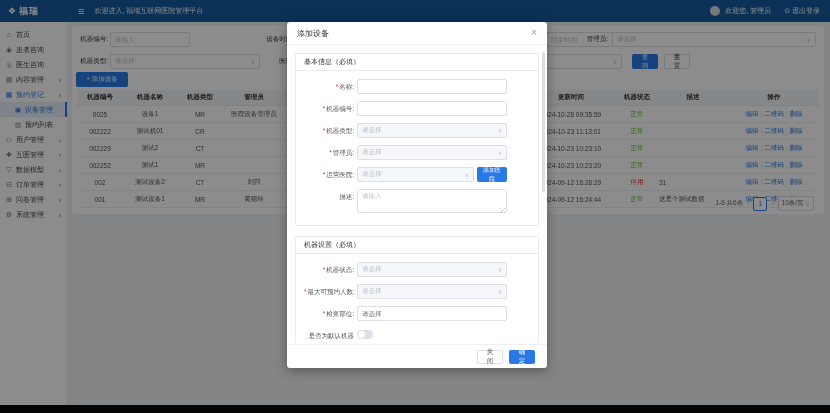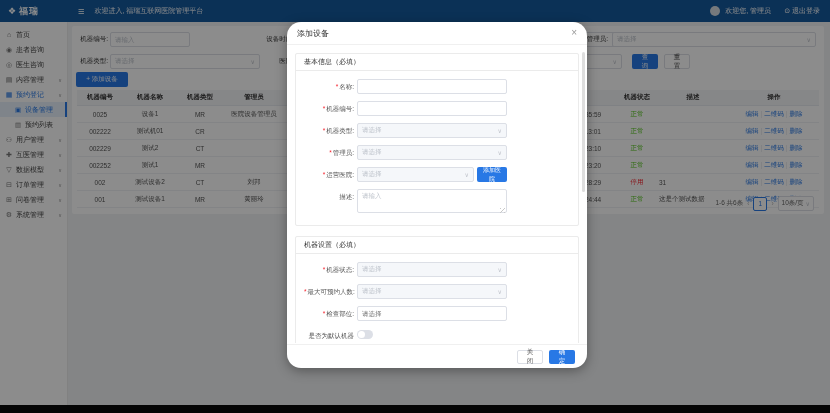--- a/index.html
+++ b/index.html
@@ -75,22 +75,22 @@
   .pg-btn{color:#b0b0b0;cursor:pointer;}
   .pg-cur{min-width:12px;height:12px;border:1px solid #2878e5;color:#2878e5;border-radius:2px;
     display:flex;align-items:center;justify-content:center;background:#fff;cursor:pointer;}
   .pg-size{border:1px solid #dcdfe6;border-radius:2px;height:13px;padding:0 3px;
     display:flex;align-items:center;gap:2px;background:#fff;cursor:pointer;}
 
   .bottom-strip{position:absolute;left:0;right:0;bottom:0;height:8px;background:#0a0a0a;}
 
   
   .overlay{position:absolute;left:0;top:0;right:0;bottom:0;background:rgba(0,0,0,0.45);z-index:10;}
-  .modal{position:absolute;left:287px;top:22px;width:300px;height:346px;background:#fff;
-    border-radius:14px;z-index:20;box-shadow:0 3px 12px rgba(0,0,0,.35);}
+  .modal{position:absolute;left:287px;top:22px;width:260px;height:346px;background:#fff;
+    border-radius:3px;z-index:20;box-shadow:0 3px 12px rgba(0,0,0,.35);}
   .m-head{height:22px;display:flex;align-items:center;justify-content:space-between;
     padding:0 10px;border-bottom:1px solid #f0f0f0;}
   .m-title{font-size:8px;color:#333;}
   .m-close{font-size:10px;color:#999;cursor:pointer;line-height:1;}
   .m-body{position:absolute;top:23px;bottom:25px;left:0;right:0;padding:8px;overflow:hidden;box-sizing:border-box;}
   .sec{border:1px solid #ebebeb;border-radius:2px;margin-bottom:10px;}
   .sec-h{height:16px;line-height:16px;padding:0 8px;border-bottom:1px solid #ebebeb;font-size:7px;color:#333;}
   .sec-b{padding:8px 8px 1px;}
   .frow{display:flex;align-items:flex-start;margin-bottom:7px;}
   .flabel{width:50px;text-align:right;font-size:6.5px;color:#555;padding-right:3px;

